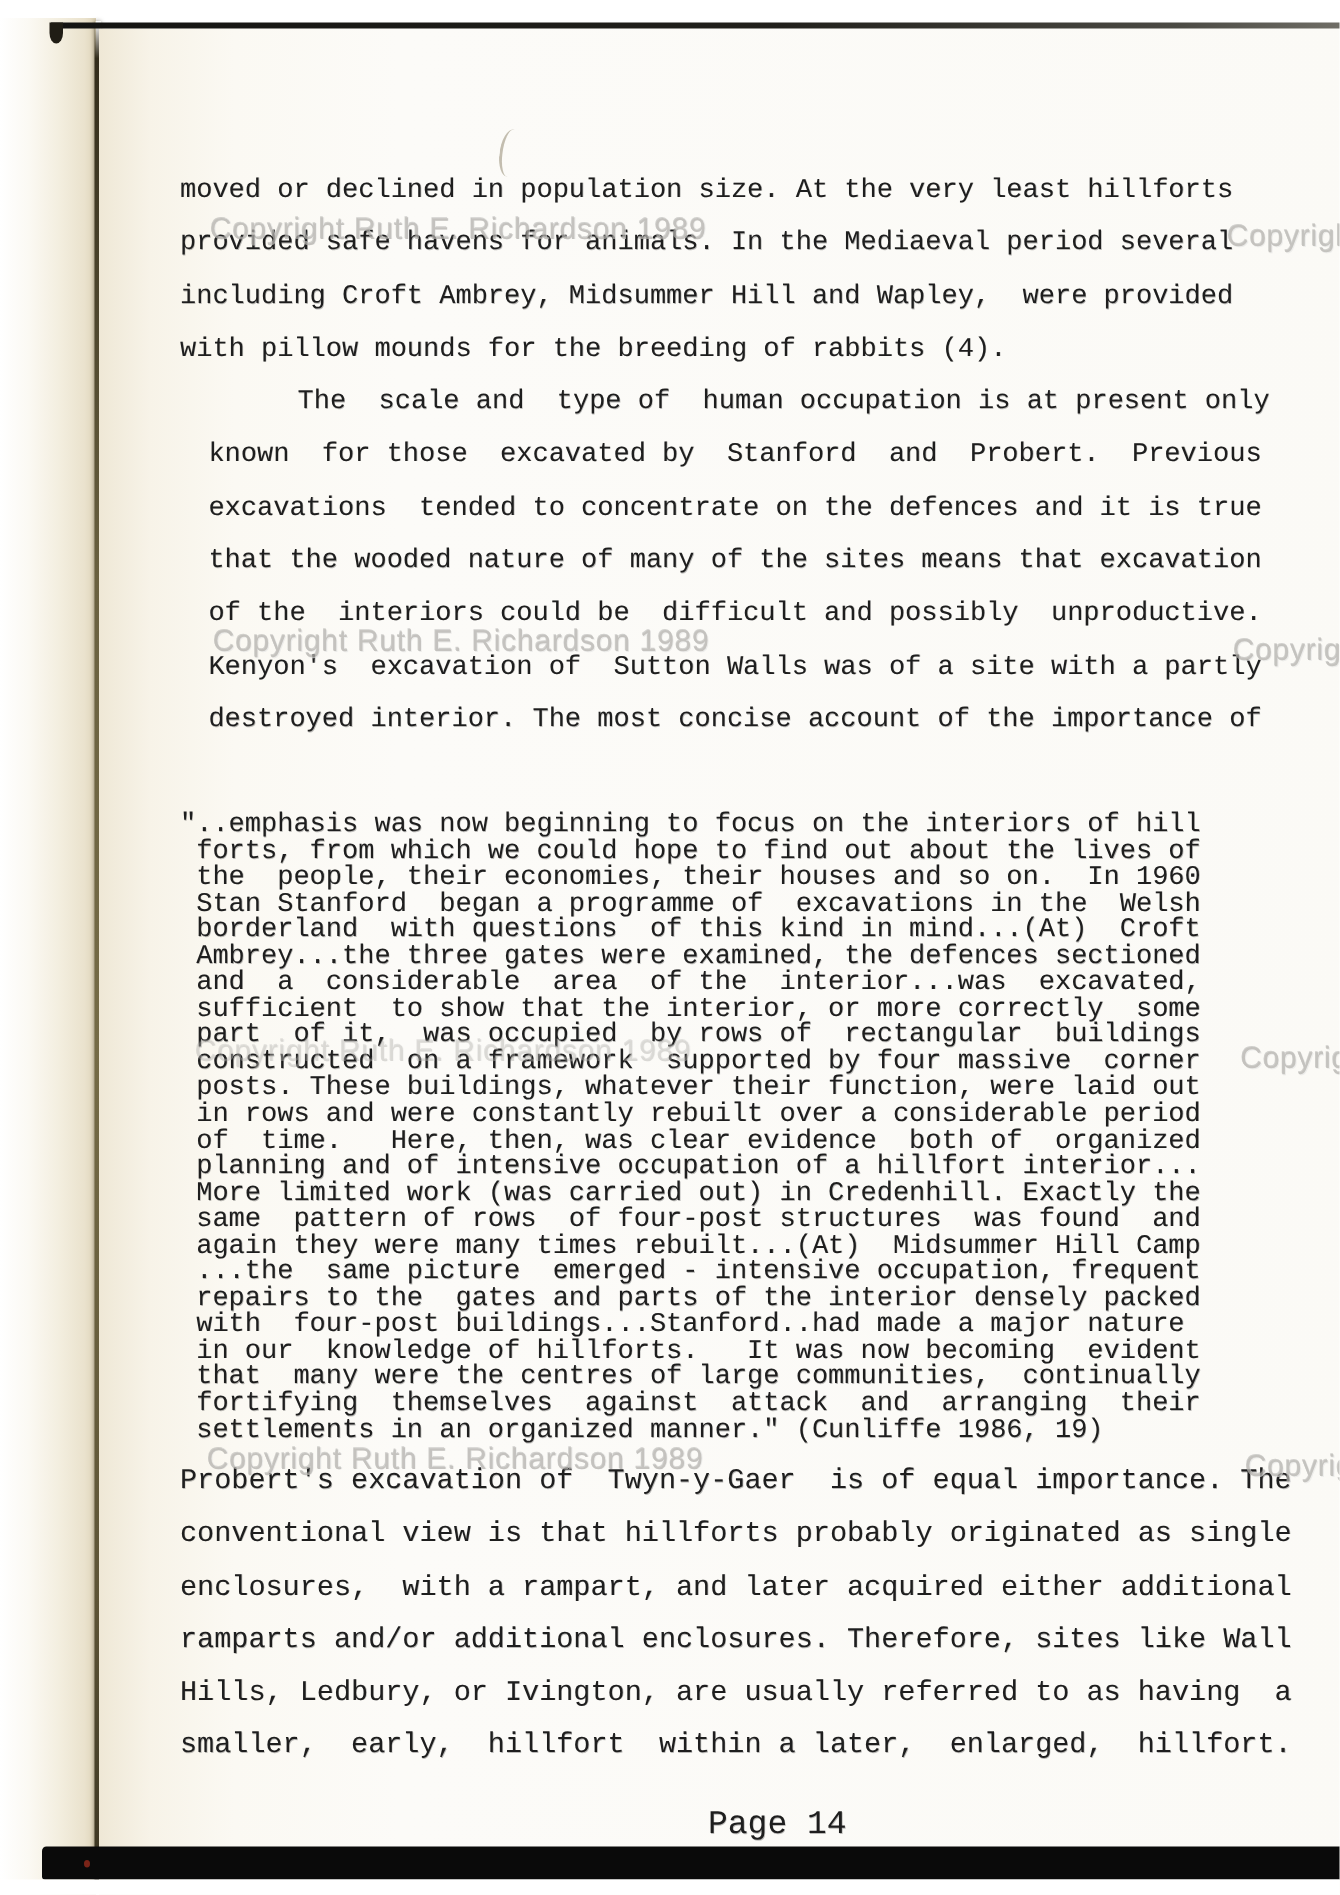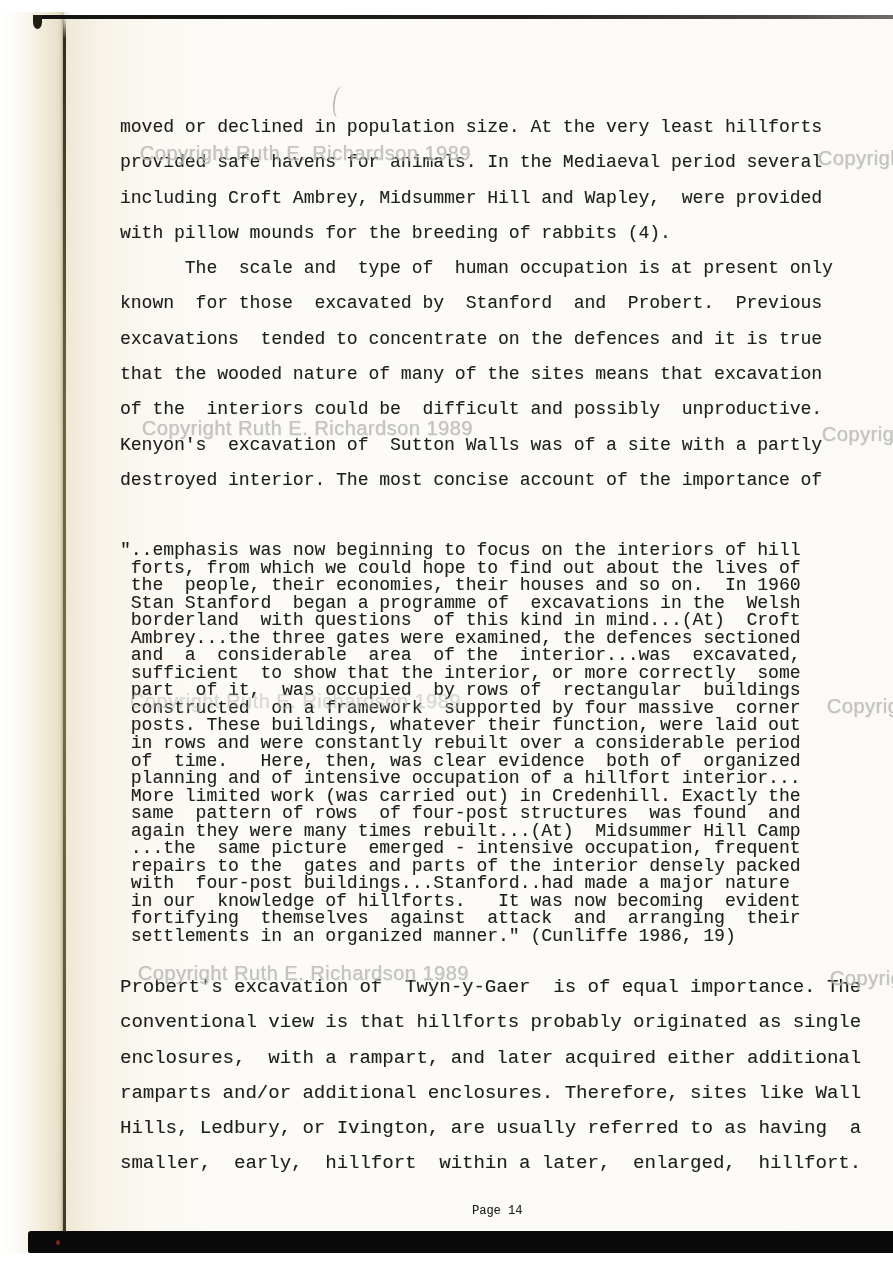--- a/index.html
+++ b/index.html
@@ -99,21 +99,21 @@
     line-height: 17.55px;
   }
   .closing-block {
     left: 120px; top: 970px; width: 740px;
     font-size: 19px;
     line-height: 35.3px;
   }
   .page-number {
     position: absolute;
     left: 472px; top: 1204px;
-    font-size: 12px;
+    font-size: 22px;
     color: #1e1e1e;
     text-shadow: 0.4px 0.4px 0 rgba(35,35,35,0.3);
     white-space: pre;
   }
   
   .wm {
     position: absolute;
     font-family: "Liberation Sans", sans-serif;
     font-size: 20px;
     letter-spacing: 0.5px;
@@ -139,21 +139,21 @@
   <div class="topline-knot"></div>
 
   <div class="artifact-curve"></div>
 
   <div class="typetext main-block">
       <div class="tline">moved or declined in population size. At the very least hillforts</div>
       <div class="tline">provided safe havens for animals. In the Mediaeval period several</div>
       <div class="tline">including Croft Ambrey, Midsummer Hill and Wapley,  were provided</div>
       <div class="tline">with pillow mounds for the breeding of rabbits (4).</div>
     </div>
-  <div class="typetext main-block" style="top: 251.2px;">
+  <div class="typetext main-block" style="top: 251.2px; text-align: center;">
       <div class="tline">      The  scale and  type of  human occupation is at present only</div>
       <div class="tline">known  for those  excavated by  Stanford  and  Probert.  Previous</div>
       <div class="tline">excavations  tended to concentrate on the defences and it is true</div>
       <div class="tline">that the wooded nature of many of the sites means that excavation</div>
       <div class="tline">of the  interiors could be  difficult and possibly  unproductive.</div>
       <div class="tline">Kenyon's  excavation of  Sutton Walls was of a site with a partly</div>
       <div class="tline">destroyed interior. The most concise account of the importance of</div>
     </div>
   <div class="typetext quote-block">
       <div class="tline">"..emphasis was now beginning to focus on the interiors of hill</div>
@@ -170,20 +170,21 @@
       <div class="tline"> in rows and were constantly rebuilt over a considerable period</div>
       <div class="tline"> of  time.   Here, then, was clear evidence  both of  organized</div>
       <div class="tline"> planning and of intensive occupation of a hillfort interior...</div>
       <div class="tline"> More limited work (was carried out) in Credenhill. Exactly the</div>
       <div class="tline"> same  pattern of rows  of four-post structures  was found  and</div>
       <div class="tline"> again they were many times rebuilt...(At)  Midsummer Hill Camp</div>
       <div class="tline"> ...the  same picture  emerged - intensive occupation, frequent</div>
       <div class="tline"> repairs to the  gates and parts of the interior densely packed</div>
       <div class="tline"> with  four-post buildings...Stanford..had made a major nature</div>
       <div class="tline"> in our  knowledge of hillforts.   It was now becoming  evident</div>
+      <div class="tline"> that  many were the centres of large communities,  continually</div>
       <div class="tline"> fortifying  themselves  against  attack  and  arranging  their</div>
       <div class="tline"> settlements in an organized manner." (Cunliffe 1986, 19)</div>
     </div>
   <div class="typetext closing-block">
       <div class="tline">Probert's excavation of  Twyn-y-Gaer  is of equal importance. The</div>
       <div class="tline">conventional view is that hillforts probably originated as single</div>
       <div class="tline">enclosures,  with a rampart, and later acquired either additional</div>
       <div class="tline">ramparts and/or additional enclosures. Therefore, sites like Wall</div>
       <div class="tline">Hills, Ledbury, or Ivington, are usually referred to as having  a</div>
       <div class="tline">smaller,  early,  hillfort  within a later,  enlarged,  hillfort.</div>

